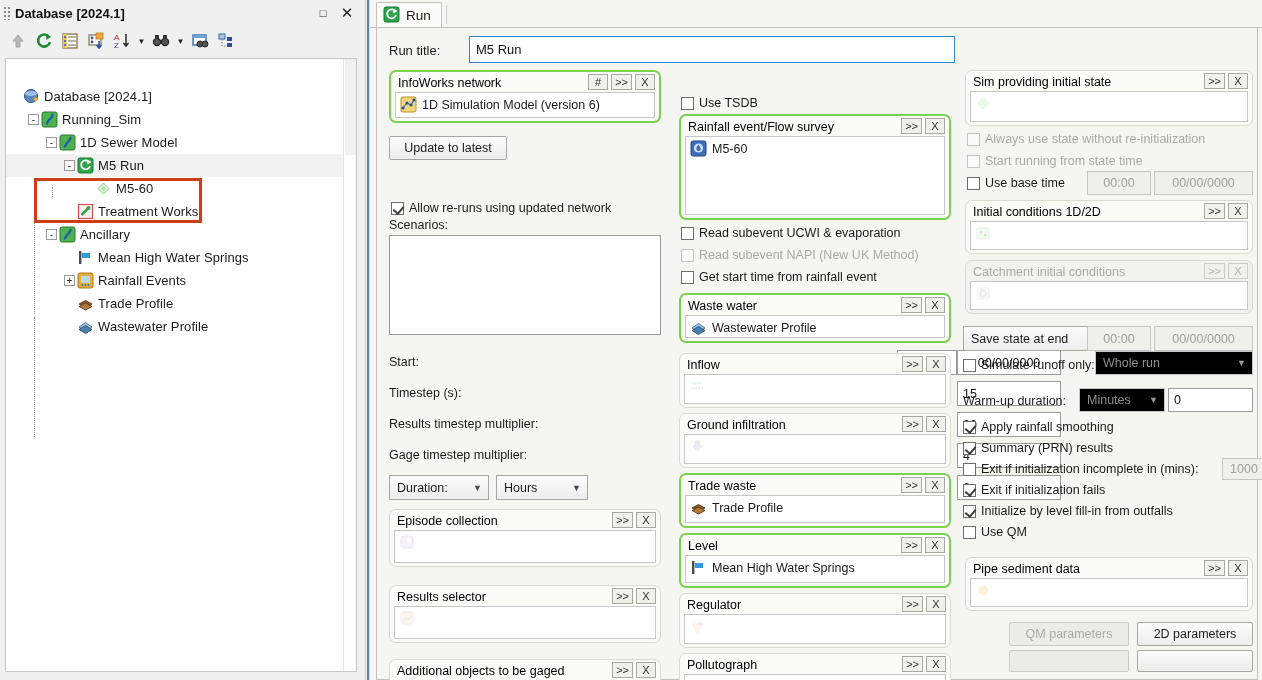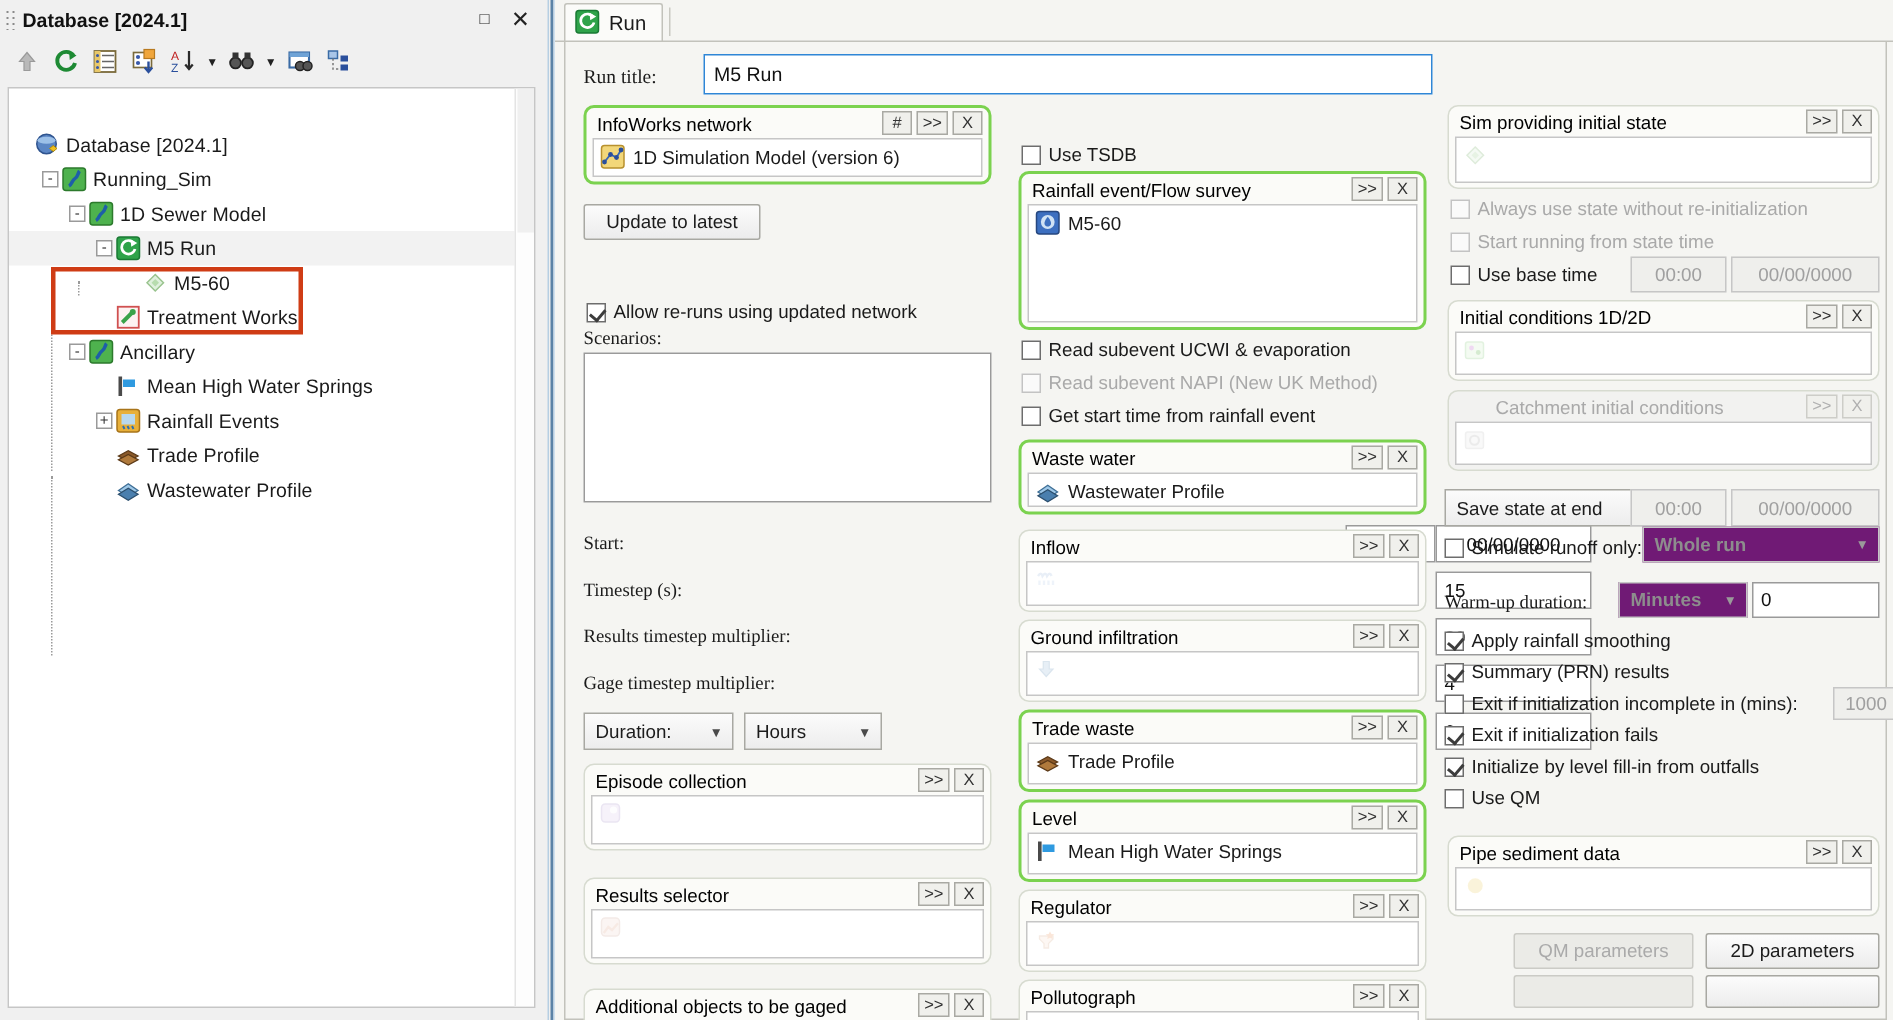--- a/index.html
+++ b/index.html
@@ -99,21 +99,21 @@
     position:absolute; left:718px; top:9px; width:160px; height:24px;
     background:linear-gradient(#fbfbfb,#eeeeee); border:2px solid #2f86d6; border-radius:2px;
     display:flex; align-items:center; justify-content:center; font-size:13px; cursor:default;
   }
 
   
   .gbox { position:absolute; border:1px solid #d7dbd0; border-radius:7px; background:#fbfbf8; padding:2px; }
   .gbox.sel { border:2px solid #7bd24f; }
   .gbox-head { height:18px; display:flex; align-items:center; position:relative; padding-left:5px; }
   .gbox-title { font-size:12.5px; color:#000000; white-space:nowrap; overflow:hidden; }
-  .gbox-title.dis { color:#a9a9a9;margin-left:24px; }
+  .gbox-title.dis { color:#a9a9a9; }
   .gbox-btns { position:absolute; right:2px; top:0px; display:flex; gap:3px; }
   .minibtn {
     min-width:20px; height:16px; padding:0 3px; background:#f0f0ec; border:1px solid #a9a9a3;
     display:flex; align-items:center; justify-content:center; font-size:11px; color:#333;
     cursor:default; line-height:1;
   }
   .minibtn.dis { color:#b0b0b0; border-color:#cdcdc8; }
   .gbox-list { position:absolute; left:4px; right:4px; bottom:3px; top:20px;
     background:#fff; border:1px solid #c6c6c6; overflow:hidden; }
   .gbox-list.dis { background:#fff; }
@@ -134,26 +134,26 @@
     content:""; position:absolute; left:3px; top:1px; width:5px; height:8px;
     border:solid #3c3c3c; border-width:0 2px 2px 0; transform:rotate(40deg);
   }
   .cb-label.dis { color:#a9a9a9; }
   .tfield {
     position:absolute; background:#fff; border:1px solid #9a9a9a;
     display:flex; align-items:center; padding-left:5px; font-size:12.5px; color:#111;
   }
   .tfield.dis { background:#efefec; border-color:#c6c6c6; color:#a0a0a0; }
   .tfield.ctr { justify-content:center; padding-left:0; }
-  .lbl { position:absolute; font-size:12.5px; color:#1b1b1b; white-space:nowrap;font-family:Liberation Serif, serif; }
+  .lbl { position:absolute; font-size:12.5px; color:#1b1b1b; white-space:nowrap; }
   .sel-box {
     position:absolute; background:linear-gradient(#fbfbfb,#ededed); border:1px solid #a8a8a2;
     display:flex; align-items:center; padding-left:7px; font-size:12.5px; color:#1b1b1b; cursor:default;
   }
-  .sel-box.dis { background:#701a75; border-color:#c6c6c6; color:#8d8d8d;font-weight:bold; }
+  .sel-box.dis { background:#000000; border-color:#c6c6c6; color:#8d8d8d; }
   .sel-arrow { margin-left:auto; margin-right:6px; font-size:9px; color:#4a4a4a; }
   .sel-box.dis .sel-arrow { color:#9a9a9a; }
 </style>
 </head>
 <body>
 
 <div id="db-panel">
 
   <div id="db-titlebar">
     <div id="db-grip"></div>

